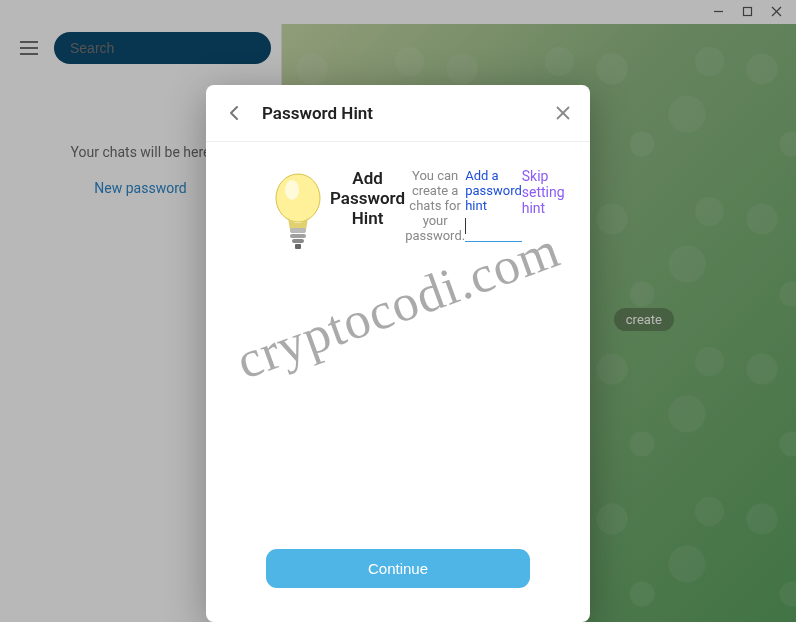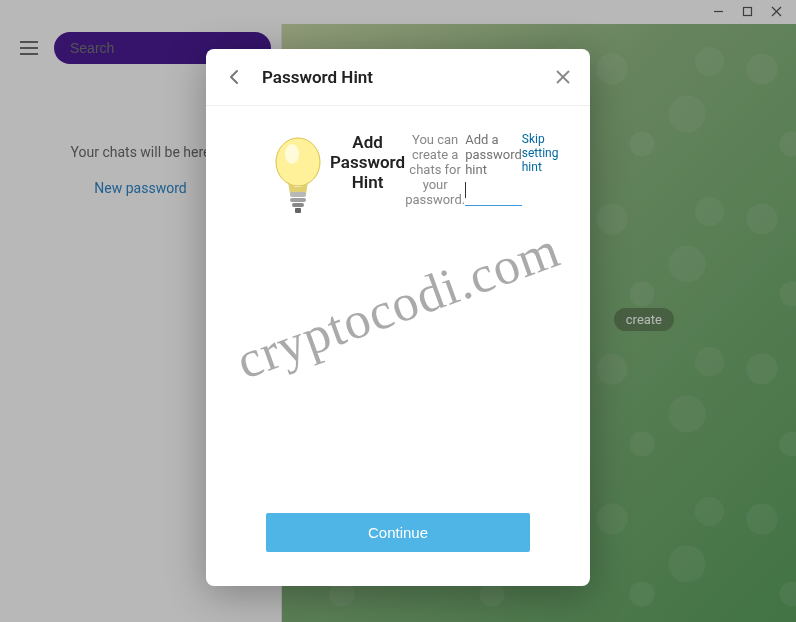--- a/index.html
+++ b/index.html
@@ -39,21 +39,21 @@
       gap: 10px;
     }
     .hamburger {
       width: 30px; height: 30px;
       display: flex; align-items: center; justify-content: center;
       cursor: pointer;
     }
     .hamburger svg { width: 18px; height: 14px; }
     .search-box {
       flex: 1;
-      background: #4c1d95;
+      background: #0c4a6e;
       border-radius: 18px;
       padding: 8px 16px;
       font-size: 14px;
       color: #999;
       border: none;
       outline: none;
     }
     .chats-placeholder {
       text-align: center;
       margin-top: 72px;
@@ -105,20 +105,21 @@
       z-index: 10;
     }
     .dialog {
       width: 384px;
       height: 537px;
       background: #fff;
       border-radius: 8px;
       box-shadow: 0 8px 40px rgba(0,0,0,0.3);
       display: flex;
       flex-direction: column;
+      margin-top: 36px;
     }
     .dialog-header {
       padding: 18px 20px;
       display: flex;
       align-items: center;
       gap: 18px;
       border-bottom: 1px solid #eee;
     }
     .back-btn {
       cursor: pointer;
@@ -154,49 +155,49 @@
       margin-bottom: 10px;
     }
     .section-sub {
       font-size: 13px;
       color: #888;
       margin-bottom: 58px;
     }
     .field-wrap { text-align: left; margin-bottom: 34px; }
     .field-label {
       font-size: 13px;
-      color: #737373;
+      color: #1d4ed8;
       margin-bottom: 2px;
       display: block;
     }
     .field-input {
       width: 100%;
       border: none;
       border-bottom: 1.5px solid #3a9ae0;
       padding: 4px 0 6px 0;
       font-size: 14px;
       outline: none;
       background: transparent;
     }
     .skip-link {
       text-align: left;
-      color: #0369a1;
-      font-size: 12px;
+      color: #8b5cf6;
+      font-size: 14px;
       cursor: pointer;
     }
     .spacer { flex: 1; }
     .dialog-footer {
       padding: 0 60px 34px 60px;
     }
     .continue-btn {
       width: 100%;
       background: #4fb4e6;
       color: #fff;
       border: none;
-      border-radius: 2px;
+      border-radius: 11px;
       padding: 11px 0;
       font-size: 15px;
       font-weight: 500;
       cursor: pointer;
     }
     .watermark {
       position: absolute;
       top: 50%; left: 50%;
       transform: translate(-50%, -60%) rotate(-20deg);
       font-size: 52px;

